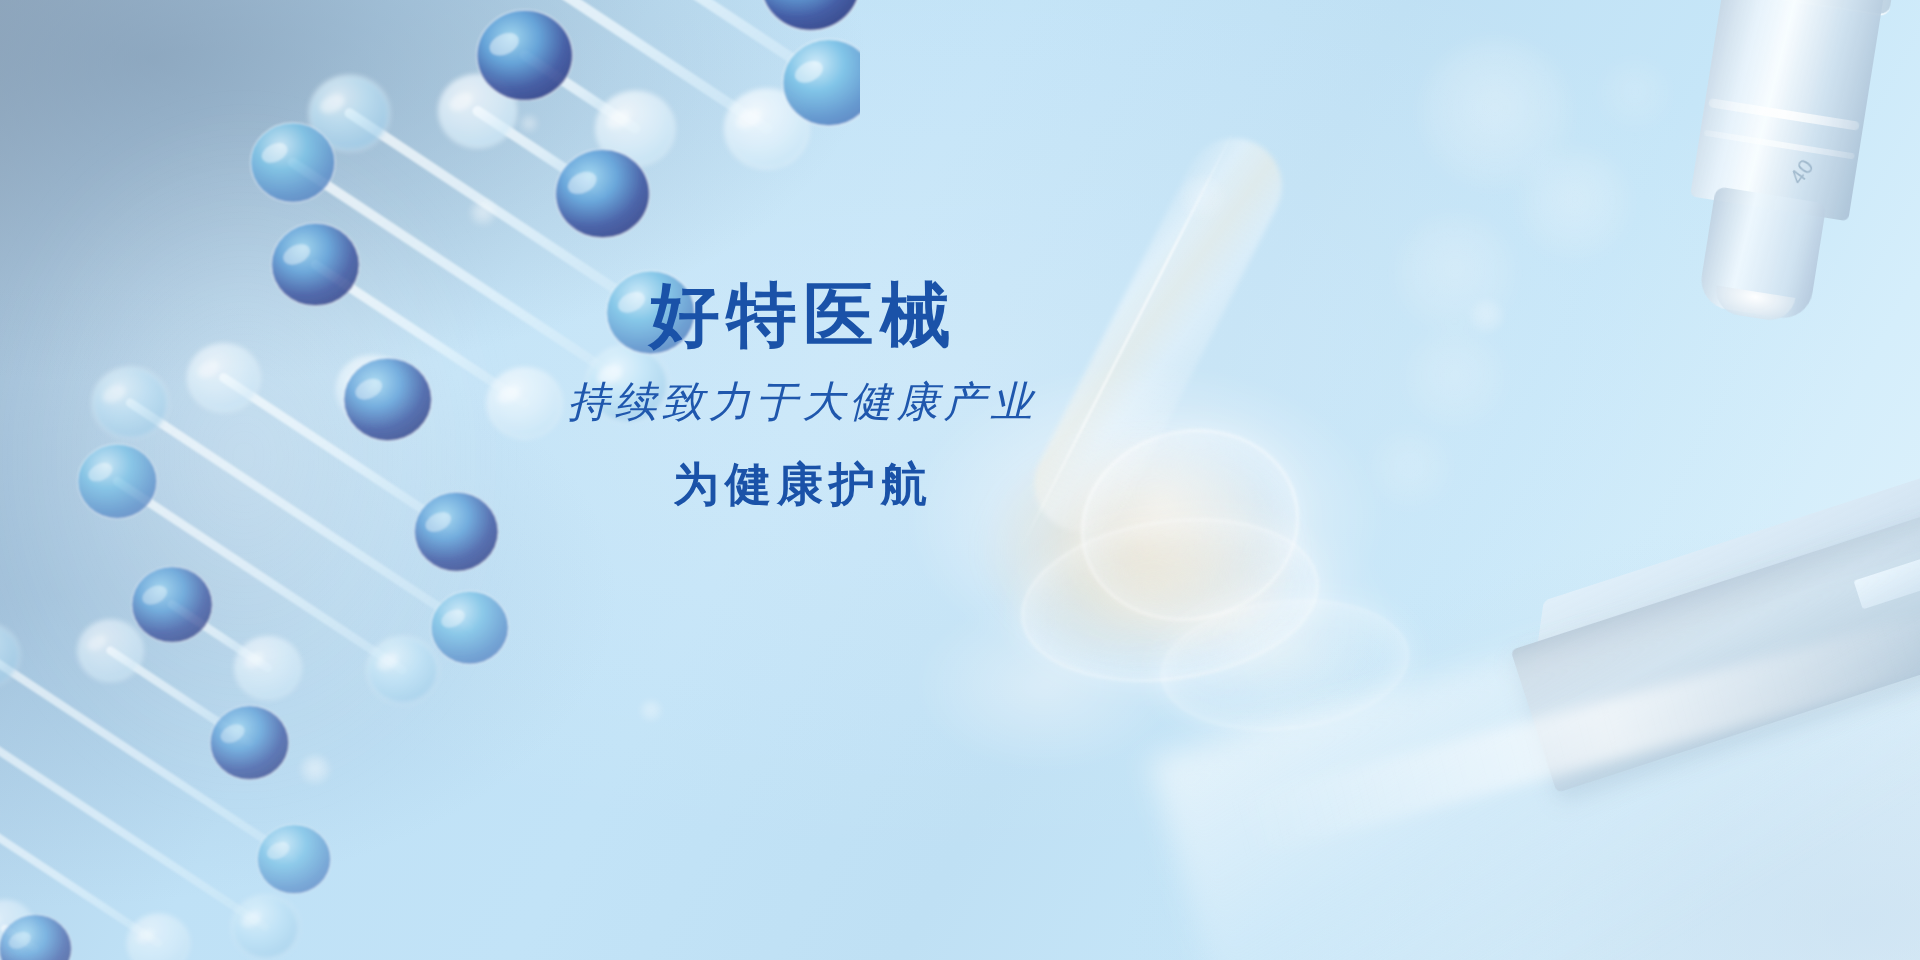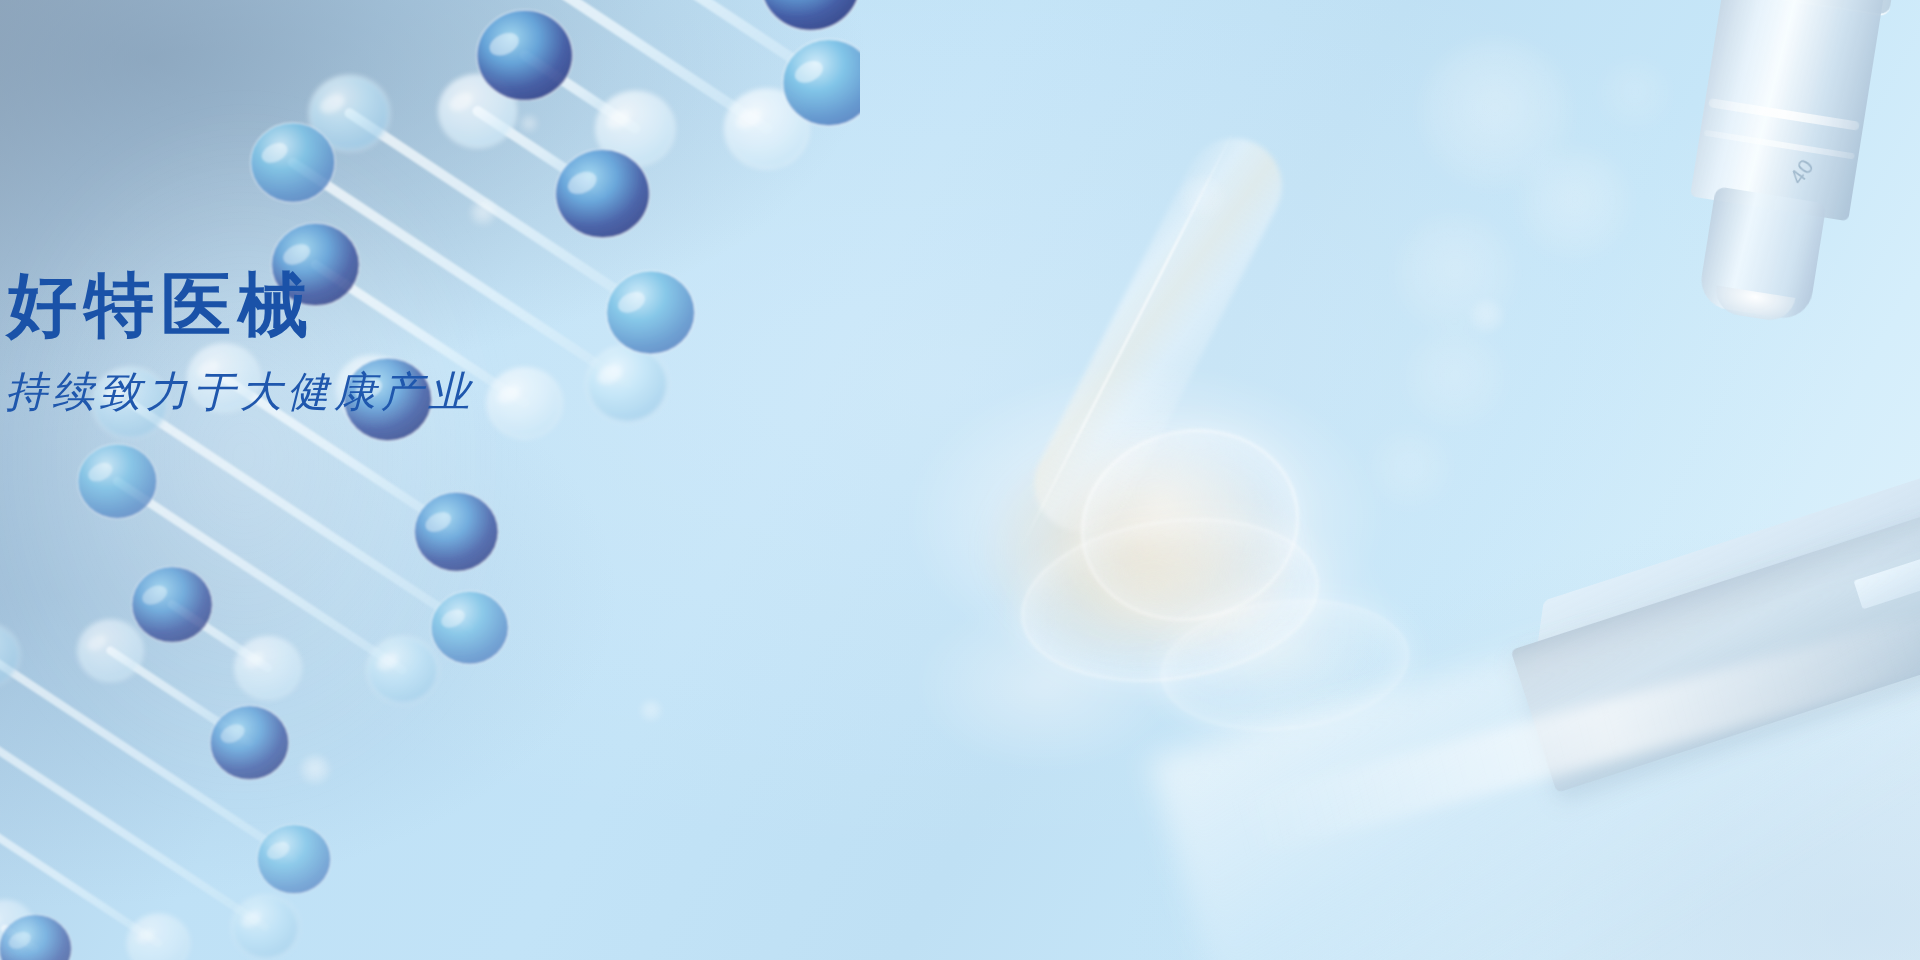--- a/index.html
+++ b/index.html
@@ -185,21 +185,22 @@
   #dna{position:absolute;left:-140px;top:-90px;width:1000px;height:1150px;}
   .dna-glow{
     position:absolute;left:-60px;top:-40px;width:760px;height:1080px;
     background:radial-gradient(ellipse 50% 46% at 40% 46%, rgba(255,255,255,.22), rgba(255,255,255,0) 72%);
     filter:blur(18px);
   }
 
   
   #text-block{
     position:absolute;
-    left:0;top:268px;width:1600px;
+    left:0;top:278px;width:1600px;
+    text-align:center;
     z-index:40;
   }
   .t-title{
     font-size:70px;
     font-weight:bold;
     color:#1a52a8;
     letter-spacing:7px;
     line-height:1.08;
     margin:0 0 24px 0;
     text-indent:7px;
@@ -553,15 +554,16 @@
       <div class="bokeh" style="left: 520px; top: 115px; width: 18px; height: 18px; background: radial-gradient(circle at 50% 45%, rgba(255, 255, 255, 0.45), rgba(255, 255, 255, 0.157) 62%, rgba(255, 255, 255, 0) 78%); filter: blur(3px);"></div>
       <div class="bokeh" style="left: 1470px; top: 300px; width: 34px; height: 34px; background: radial-gradient(circle at 50% 45%, rgba(255, 255, 255, 0.3), rgba(255, 255, 255, 0.106) 62%, rgba(255, 255, 255, 0) 78%); filter: blur(3px);"></div>
       <div class="bokeh" style="left: 300px; top: 755px; width: 30px; height: 30px; background: radial-gradient(circle at 50% 45%, rgba(255, 255, 255, 0.5), rgba(255, 255, 255, 0.176) 62%, rgba(255, 255, 255, 0) 78%); filter: blur(3px);"></div>
       <div class="bokeh" style="left: 640px; top: 700px; width: 22px; height: 22px; background: radial-gradient(circle at 50% 45%, rgba(255, 255, 255, 0.4), rgba(255, 255, 255, 0.14) 62%, rgba(255, 255, 255, 0) 78%); filter: blur(3px);"></div>
       <div class="bokeh" style="left: 1180px; top: 175px; width: 46px; height: 46px; background: radial-gradient(circle at 50% 45%, rgba(255, 255, 255, 0.22), rgba(255, 255, 255, 0.08) 62%, rgba(255, 255, 255, 0) 78%); filter: blur(3px);"></div>
     </div>
 
   <div id="text-block">
     <h1 class="t-title">好特医械</h1>
     <p class="t-sub">持续致力于大健康产业</p>
+    <p class="t-slogan">为健康护航</p>
   </div>
 
 </div>
 
 </body></html>

